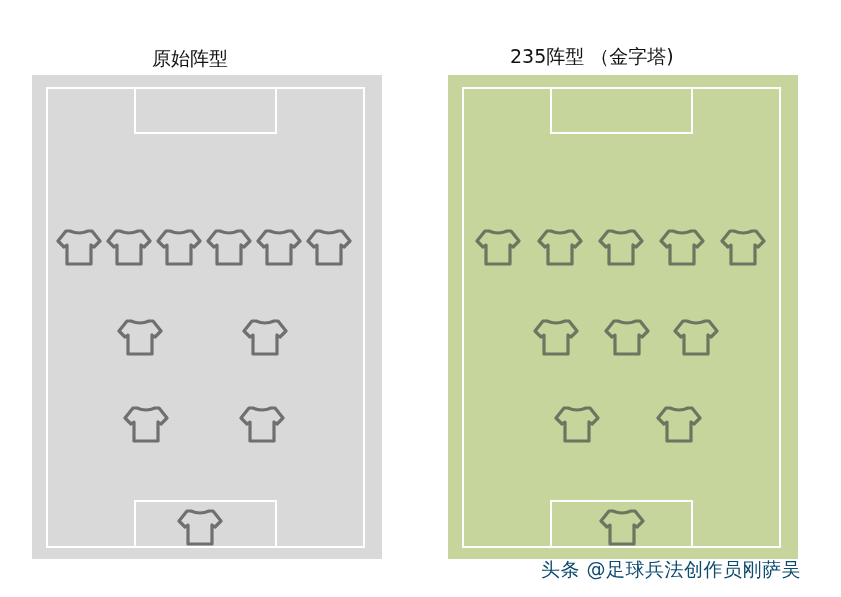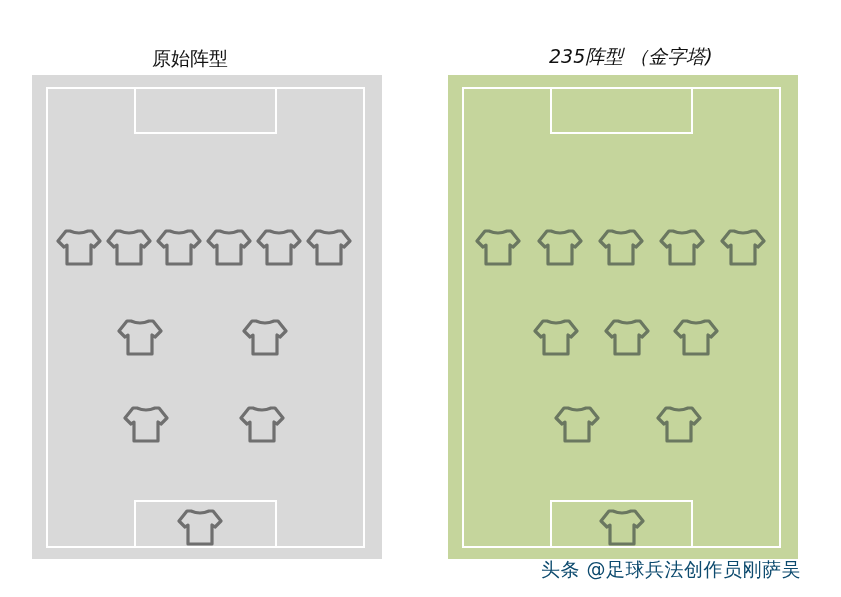--- a/index.html
+++ b/index.html
@@ -25,21 +25,21 @@
 <body>
 
 <div class="title" style="left:152px; top:49px;">原始阵型</div>
 
 <div class="pitch" id="pitch0" style="left:32px; top:75px; width:350px; height:484px; background:#d9d9d9;">
   <div class="line" style="left:14px; top:12px; width:319px; height:461px;"></div>
   <div class="line" style="left:102px; top:12px; width:143px; height:47px;"></div>
   <div class="line" style="left:102px; top:425px; width:143px; height:48px;"></div>
 </div>
 
-<div class="title" style="left:549px; top:47px;font-style:italic;">235阵型 （金字塔)</div>
+<div class="title" style="left:510px; top:47px;">235阵型 （金字塔)</div>
 
 <div class="pitch" id="pitch1" style="left:448px; top:75px; width:350px; height:484px; background:#c5d59c;">
   <div class="line" style="left:14px; top:12px; width:319px; height:461px;"></div>
   <div class="line" style="left:102px; top:12px; width:143px; height:47px;"></div>
   <div class="line" style="left:102px; top:425px; width:143px; height:48px;"></div>
 </div>
 
 <div id="shirts">
     <div class="shirt" style="left: 79px; top: 247px;">
       <svg viewBox="0 0 46 40">

